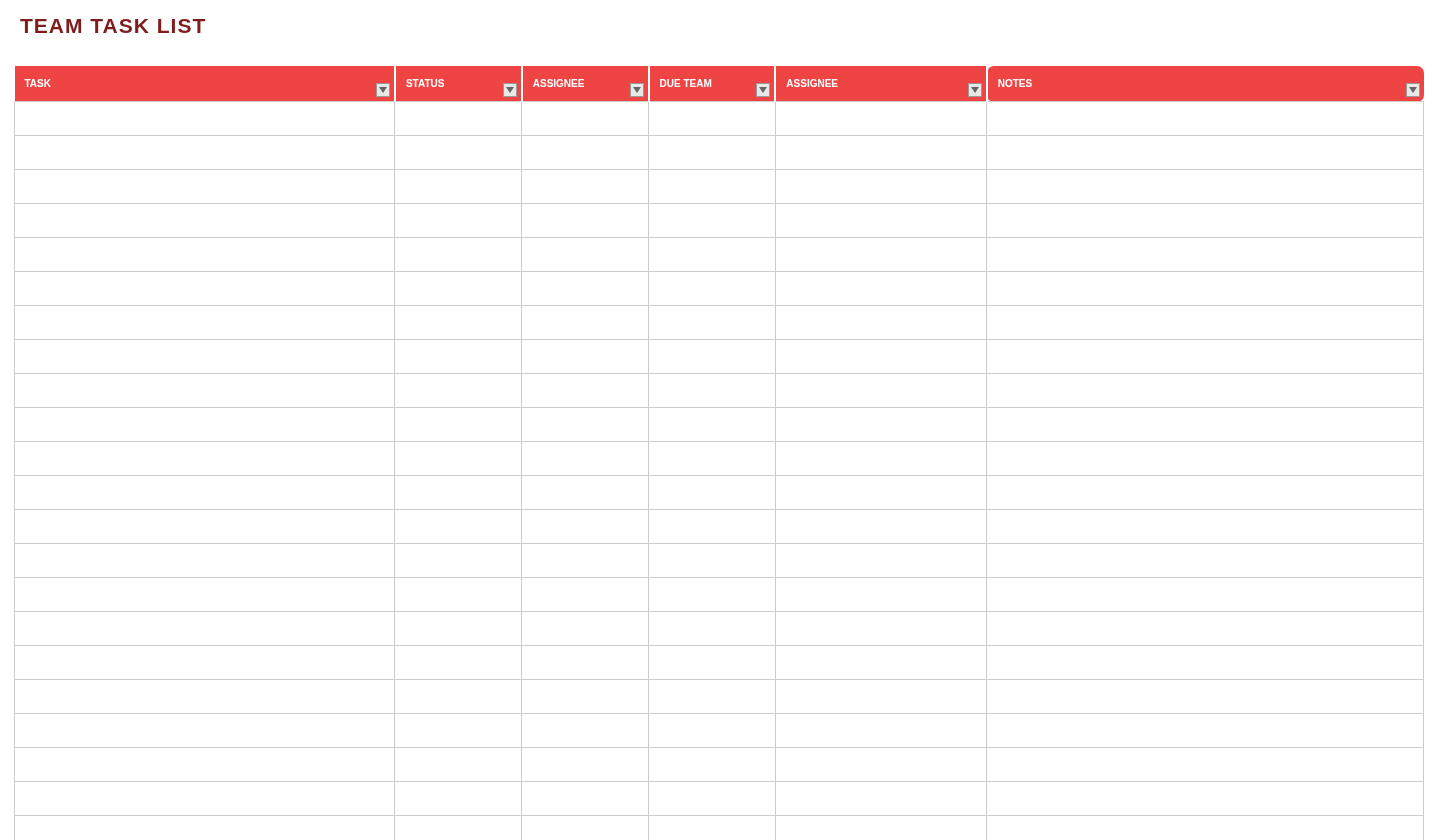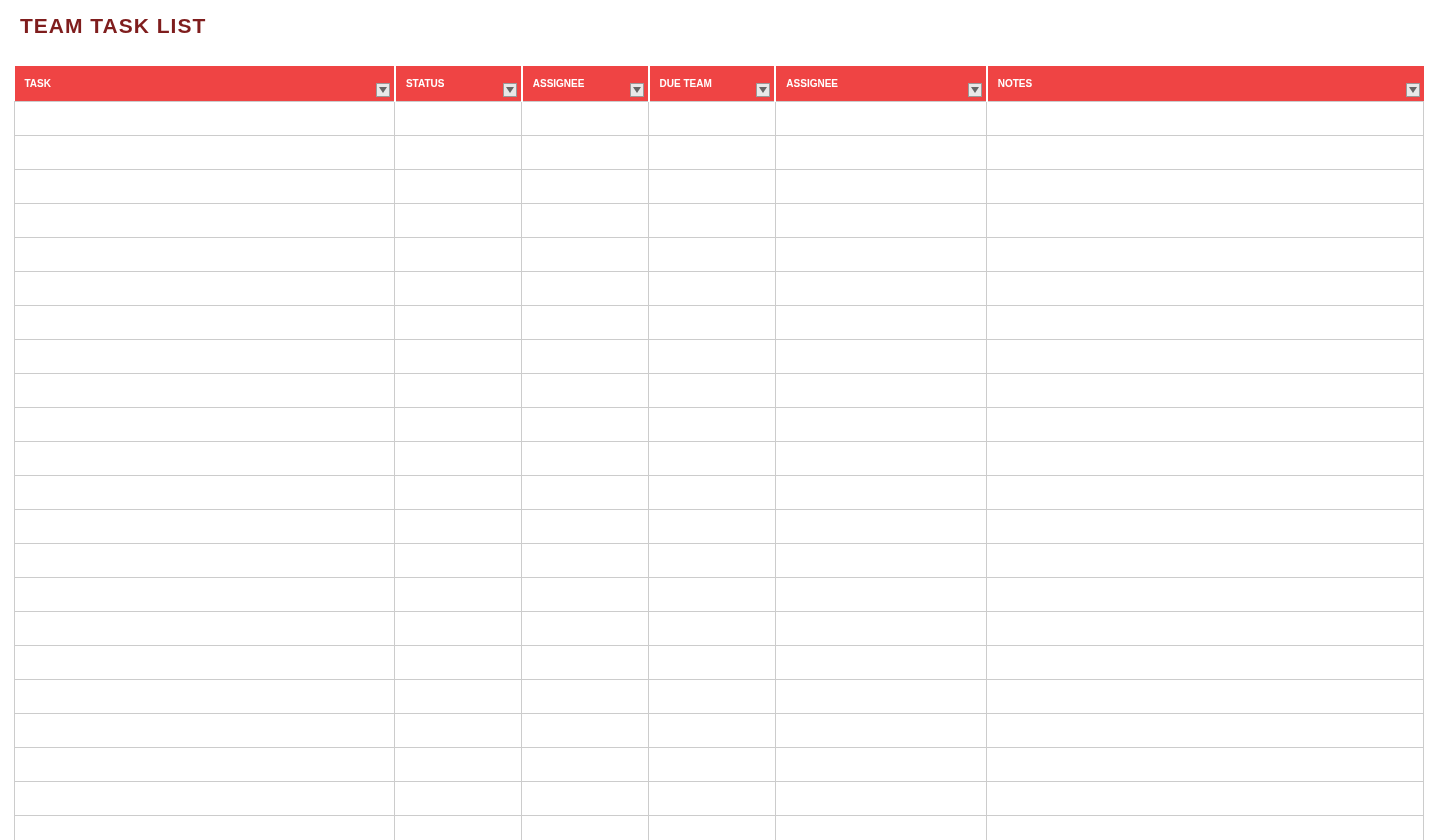--- a/index.html
+++ b/index.html
@@ -31,20 +31,21 @@
       color: #ffffff;
       font-size: 10px;
       font-weight: bold;
       text-align: left;
       padding: 12px 10px;
       position: relative;
       border-right: 2px solid #ffffff;
     }
     thead th:last-child {
       border-right: none;
+      border-radius: 7px;
     }
     .filter-btn {
       position: absolute;
       right: 4px;
       bottom: 4px;
       width: 14px;
       height: 14px;
       background: #e8e8e8;
       border: 1px solid #999;
       display: flex;

